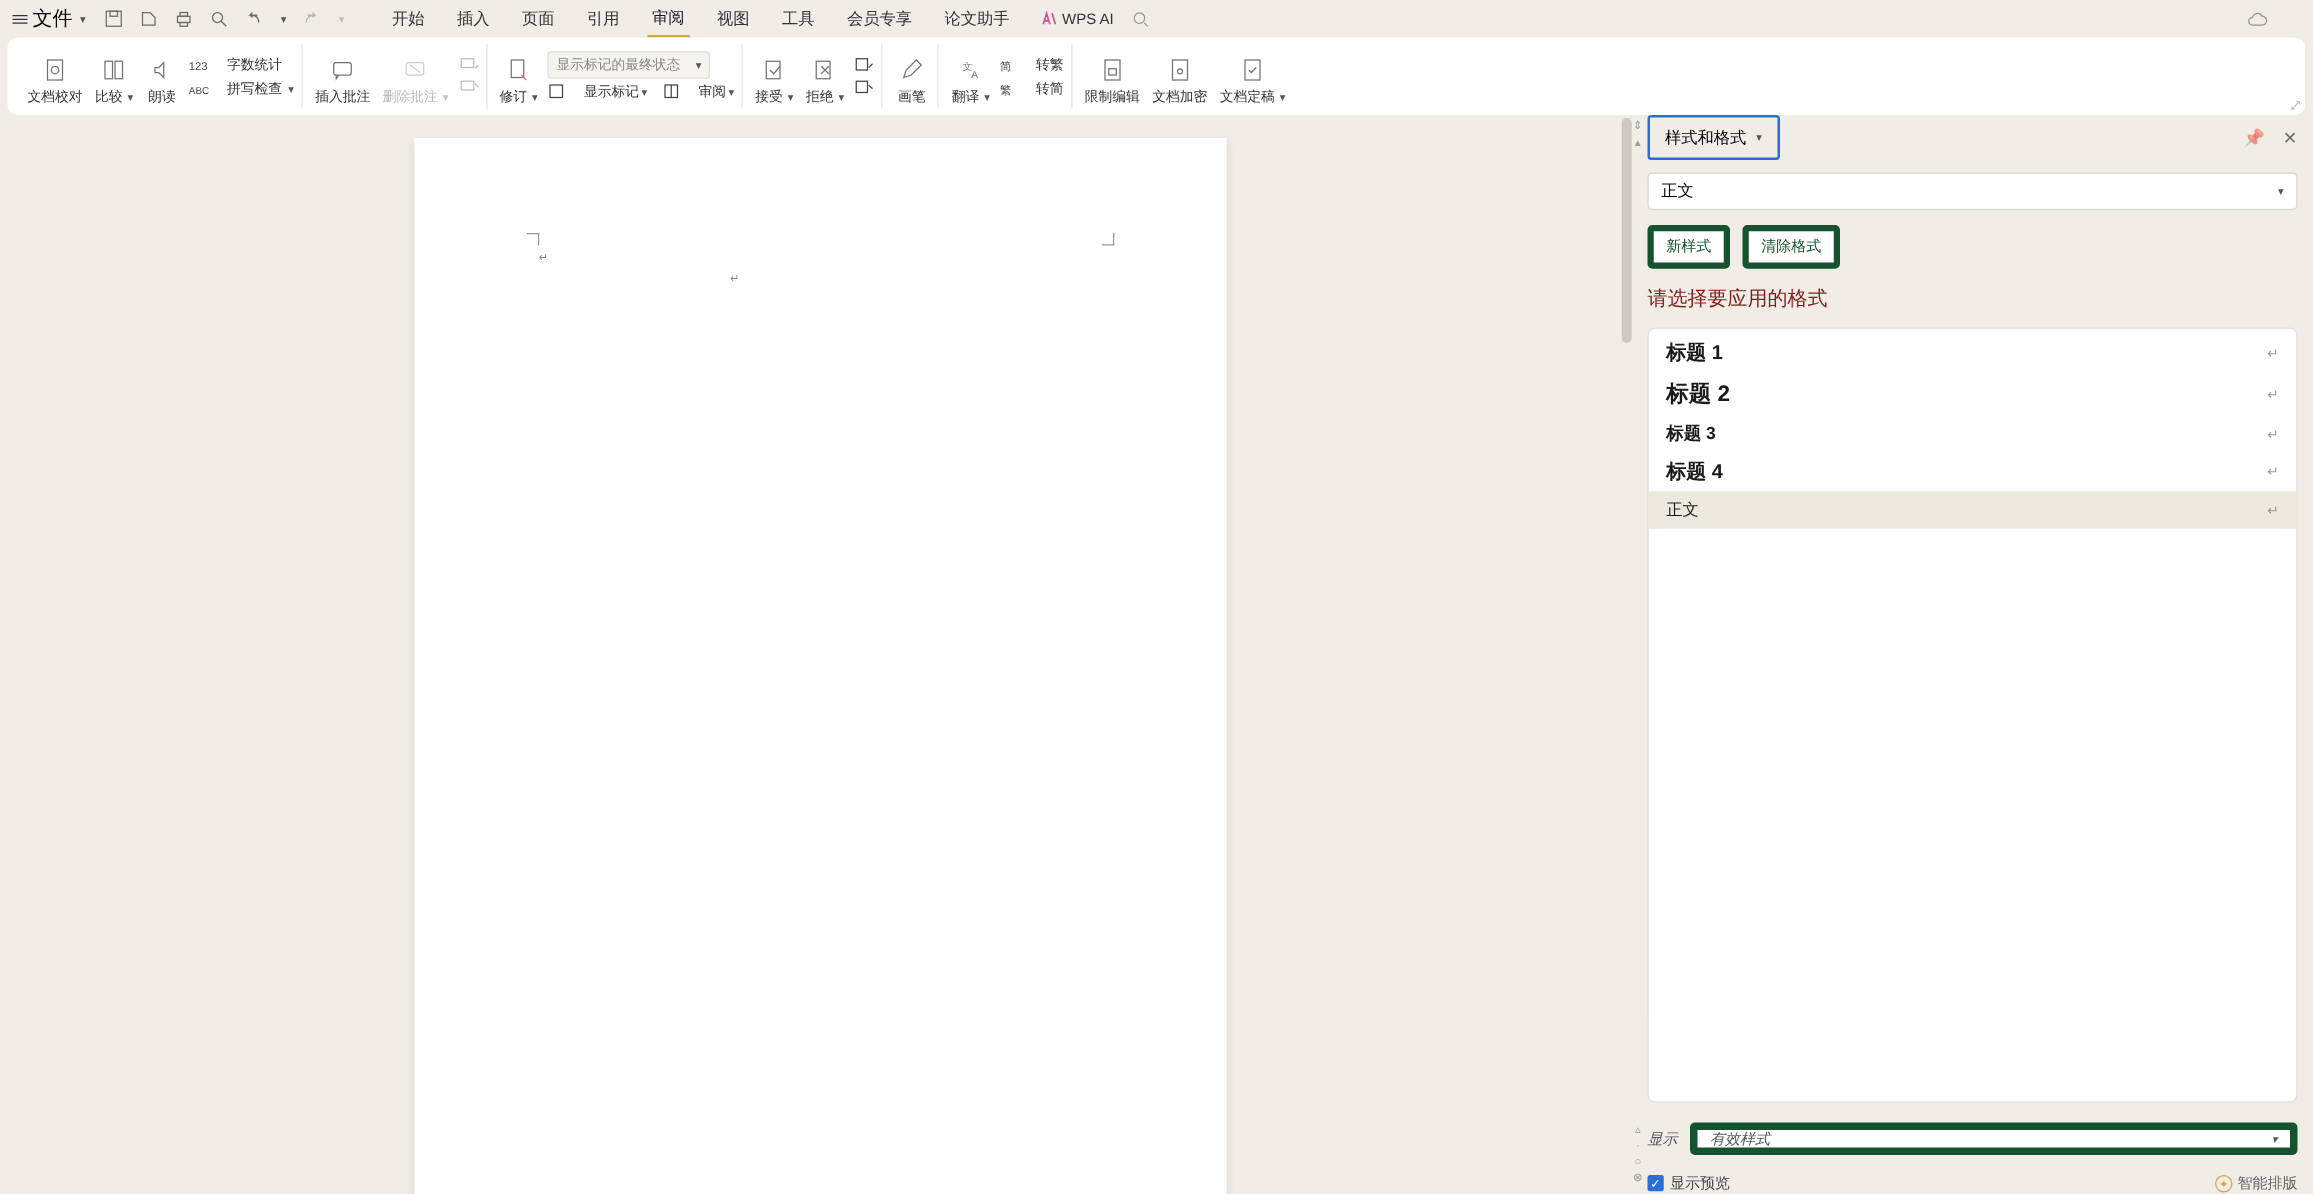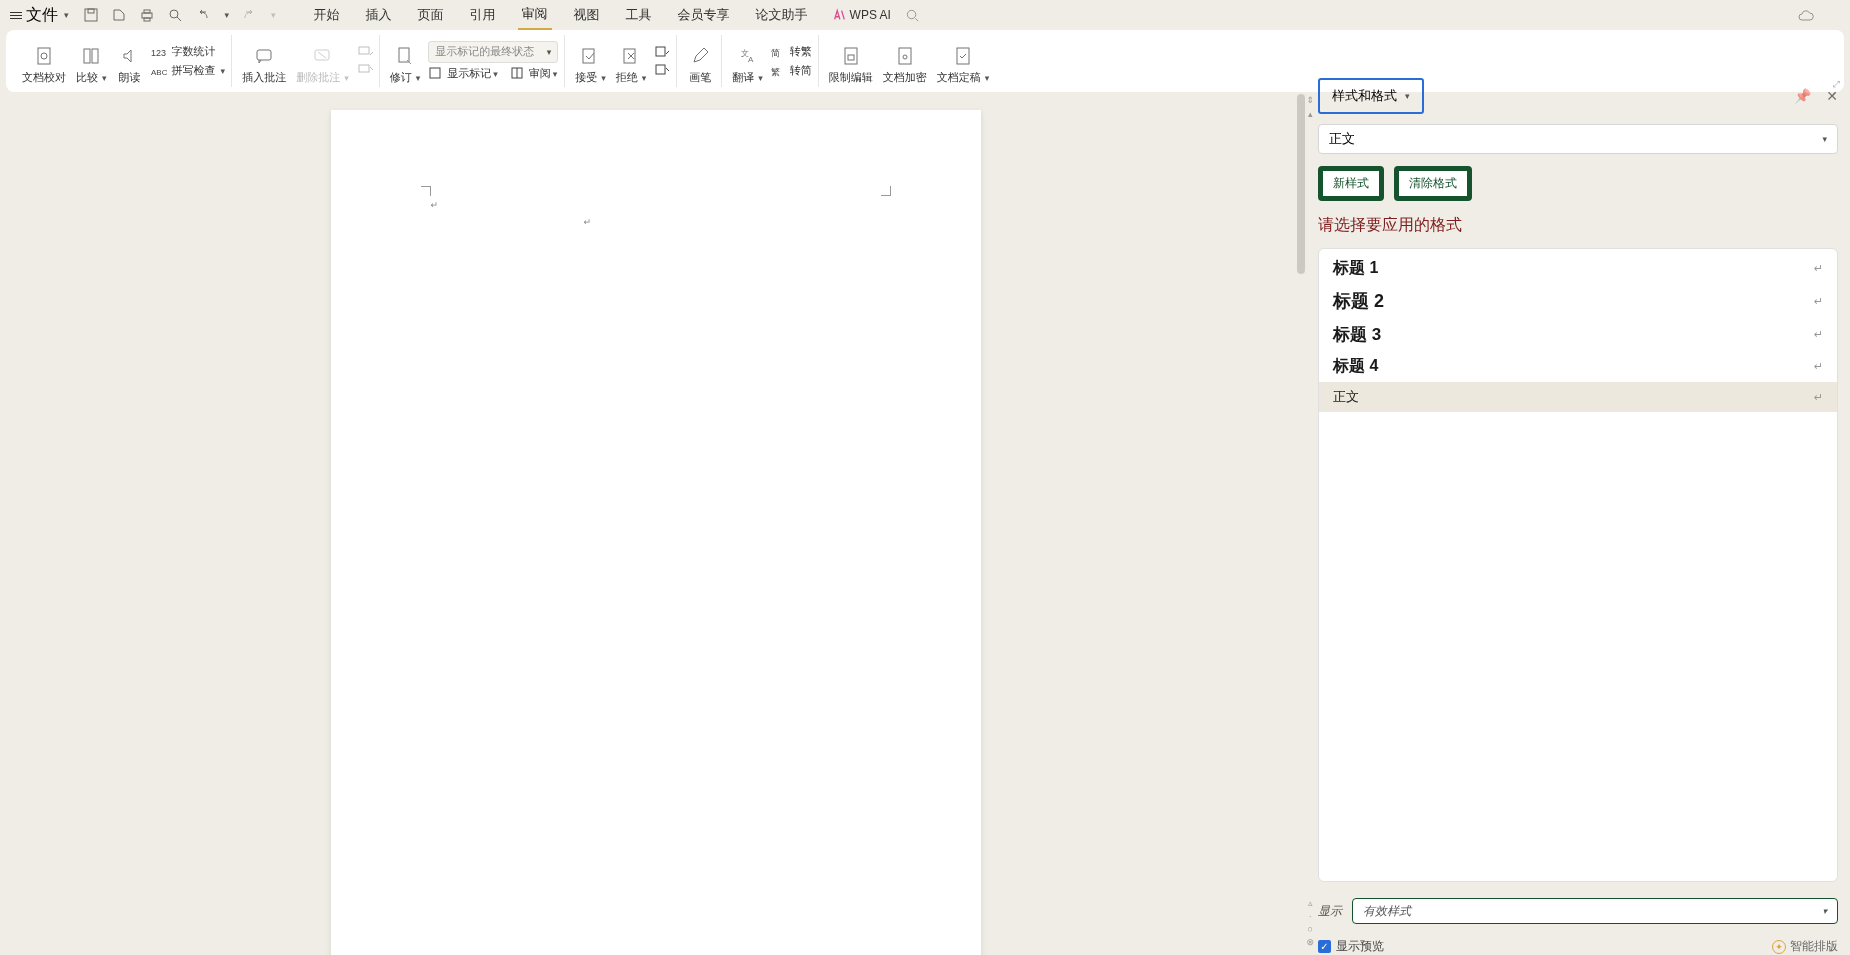--- a/index.html
+++ b/index.html
@@ -24,64 +24,64 @@
 
 .ribbon { background: #fff; height: 62px; border-radius: 8px; margin: 0 6px; display: flex; align-items: center; padding: 2px 8px; gap: 2px; font-size: 11px; color: #333; position: relative; }
 .ribbon-group { display: flex; flex-direction: row; align-items: flex-end; gap: 6px; padding: 0 6px; border-right: 1px solid #e5e5e5; height: 52px; }
 .ribbon-group:last-child { border-right: none; }
 .ribbon-btn { display: flex; flex-direction: column; align-items: center; gap: 4px; cursor: pointer; padding: 2px 2px; min-width: 30px; }
 .ribbon-btn.wide { min-width: 44px; }
 .ribbon-btn-icon { width: 20px; height: 20px; opacity: 0.75; display:flex; align-items:center; justify-content:center; }
 .ribbon-btn-label { font-size: 11px; white-space: nowrap; display: flex; align-items: center; gap: 2px; }
 .ribbon-btn.disabled { opacity: 0.35; }
 .ribbon-stack { display: flex; flex-direction: column; gap: 2px; justify-content: center; height: 52px; }
-.ribbon-stack-item { display: flex; align-items: center; gap: 5px; font-size: 11px; cursor: pointer; padding: 1px 0; }
+.ribbon-stack-item { display: flex; align-items: center; gap: 15px; font-size: 11px; cursor: pointer; padding: 1px 0; }
 .ribbon-select { width: 130px; height: 22px; background: #f5f3ed; border: 1px solid #ddd; border-radius: 3px; font-size: 11px; color: #888; display: flex; align-items: center; padding: 0 6px; justify-content: space-between; cursor: pointer; }
 .ribbon-expand { position: absolute; right: 4px; bottom: 2px; font-size: 9px; color: #999; cursor: pointer; }
 
 
 .doc-area { position: absolute; top: 94px; left: 6px; right: 545px; bottom: 0; overflow: auto; background: #f0ede6; }
 .page { width: 650px; height: 860px; background: #fff; margin: 16px auto 30px; position: relative; box-shadow: 0 2px 6px rgba(0,0,0,0.1); }
 .page-margin-tl { position: absolute; top: 76px; left: 90px; width: 10px; height: 10px; border-left: 1px solid #999; border-bottom: 1px solid #999; transform: rotate(180deg); }
 .page-margin-tr { position: absolute; top: 76px; right: 90px; width: 10px; height: 10px; border-right: 1px solid #999; border-top: 1px solid #999; transform: scaleX(-1) rotate(180deg);}
 .page-mark1 { position: absolute; top: 90px; left: 100px; font-size: 9px; color: #888; }
 .page-mark2 { position: absolute; top: 107px; left: 253px; font-size: 9px; color: #888; }
 .doc-scroll-indicator { position: absolute; top: 0; right: 0; width: 8px; height: 180px; background: rgba(0,0,0,0.15); border-radius: 4px; }
 
 
 .doc-right-markers { position: absolute; right: 536px; top: 95px; display:flex; flex-direction:column; gap:4px; align-items:center; font-size: 9px; color: #999; }
 .doc-right-markers span { cursor: pointer; }
 .doc-right-markers-bottom { position: absolute; right: 536px; bottom: 8px; display:flex; flex-direction:column; gap:3px; align-items:center; font-size: 9px; color: #999; }
 
 
-.styles-pane { position: absolute; top: 78px; right: 12px; width: 520px; bottom: 0; display: flex; flex-direction: column; gap: 8px; justify-content: space-between; }
+.styles-pane { position: absolute; top: 92px; right: 12px; width: 520px; bottom: 0; display: flex; flex-direction: column; gap: 8px; justify-content: space-between; }
 .styles-pane-row1 { display:flex; align-items:center; gap: 10px; }
 .styles-title-box { border: 2px solid #2a6dd6; border-radius: 3px; padding: 7px 12px; display: flex; align-items: center; gap: 6px; font-size: 13px; cursor: pointer; }
 .pin-close { margin-left: auto; display:flex; gap: 14px; align-items:center; }
 .pin-close span { opacity: 0.55; cursor: pointer; font-size: 14px; }
 .styles-dropdown { height: 30px; background: #fff; border: 1px solid #d6d6d6; border-radius: 4px; display:flex; align-items:center; padding: 0 10px; font-size: 13px; justify-content: space-between; cursor: pointer; margin-top: 2px; }
 .styles-btns { display: flex; gap: 10px; margin-top: 4px; }
 .styles-btns button { background: #fff; border: 5px solid #14532d; border-radius: 4px; font-size: 12px; padding: 4px 10px; cursor: pointer; color:#14532d; }
 .styles-apply-label { font-size: 16px; color: #7f1d1d; margin-top: 6px; }
 
 .styles-list { background: #fff; border: 1px solid #e0e0e0; border-radius: 6px; margin-top: 4px; flex: 1; overflow: auto; padding: 4px 0; }
 .style-item { display: flex; align-items: center; justify-content: space-between; padding: 5px 14px; cursor: pointer; min-height: 30px; }
 .style-item.selected { background: #ece8de; }
 .style-item .name { color: #1a1a1a; }
 .style-item.h1 .name { font-size: 16px; font-weight: 700; }
 .style-item.h2 .name { font-size: 18px; font-weight: 700; }
-.style-item.h3 .name { font-size: 17px; font-weight: 700; }
+.style-item.h3 .name { font-size: 14px; font-weight: 700; }
 .style-item.h4 .name { font-size: 16px; font-weight: 700; }
 .style-item.default-font .name { font-size: 12px; }
 .style-item.normal .name { font-size: 13px; }
 .style-item .mark { font-size: 11px; color: #999; }
 .lock-icon { font-size: 11px; color: #aaa; }
 
 .styles-footer { display: flex; align-items: center; gap: 10px; margin-top: 8px; font-size: 12px; color: #555; font-style: italic; }
-.styles-footer-select { flex: 1; height: 26px; background: #fff; border: 1px solid #14532d; border-radius: 4px; display: flex; align-items: center; padding: 0 10px; font-size: 12px; justify-content: space-between; cursor: pointer; }
+.styles-footer-select { flex: 1; height: 26px; background: #fff; border: 6px solid #14532d; border-radius: 4px; display: flex; align-items: center; padding: 0 10px; font-size: 12px; justify-content: space-between; cursor: pointer; }
 .styles-footer2 { display: flex; align-items: center; justify-content: space-between; margin-top: 6px; font-size: 12px; color: #444; }
 .checkbox { width: 13px; height: 13px; background: #2a6dd6; border-radius: 2px; display:inline-flex; align-items:center; justify-content:center; color:#fff; font-size:10px; margin-right: 5px; }
 .smart-layout { display:flex; align-items:center; gap:4px; color: #666; cursor:pointer; }
 .smart-layout-icon { width:14px; height:14px; border-radius:50%; border:1px solid #d9a63d; display:inline-flex; align-items:center; justify-content:center; font-size:9px; color:#d9a63d; }
 
 svg { display:block; }
 </style>
 </head>
 <body>
 

